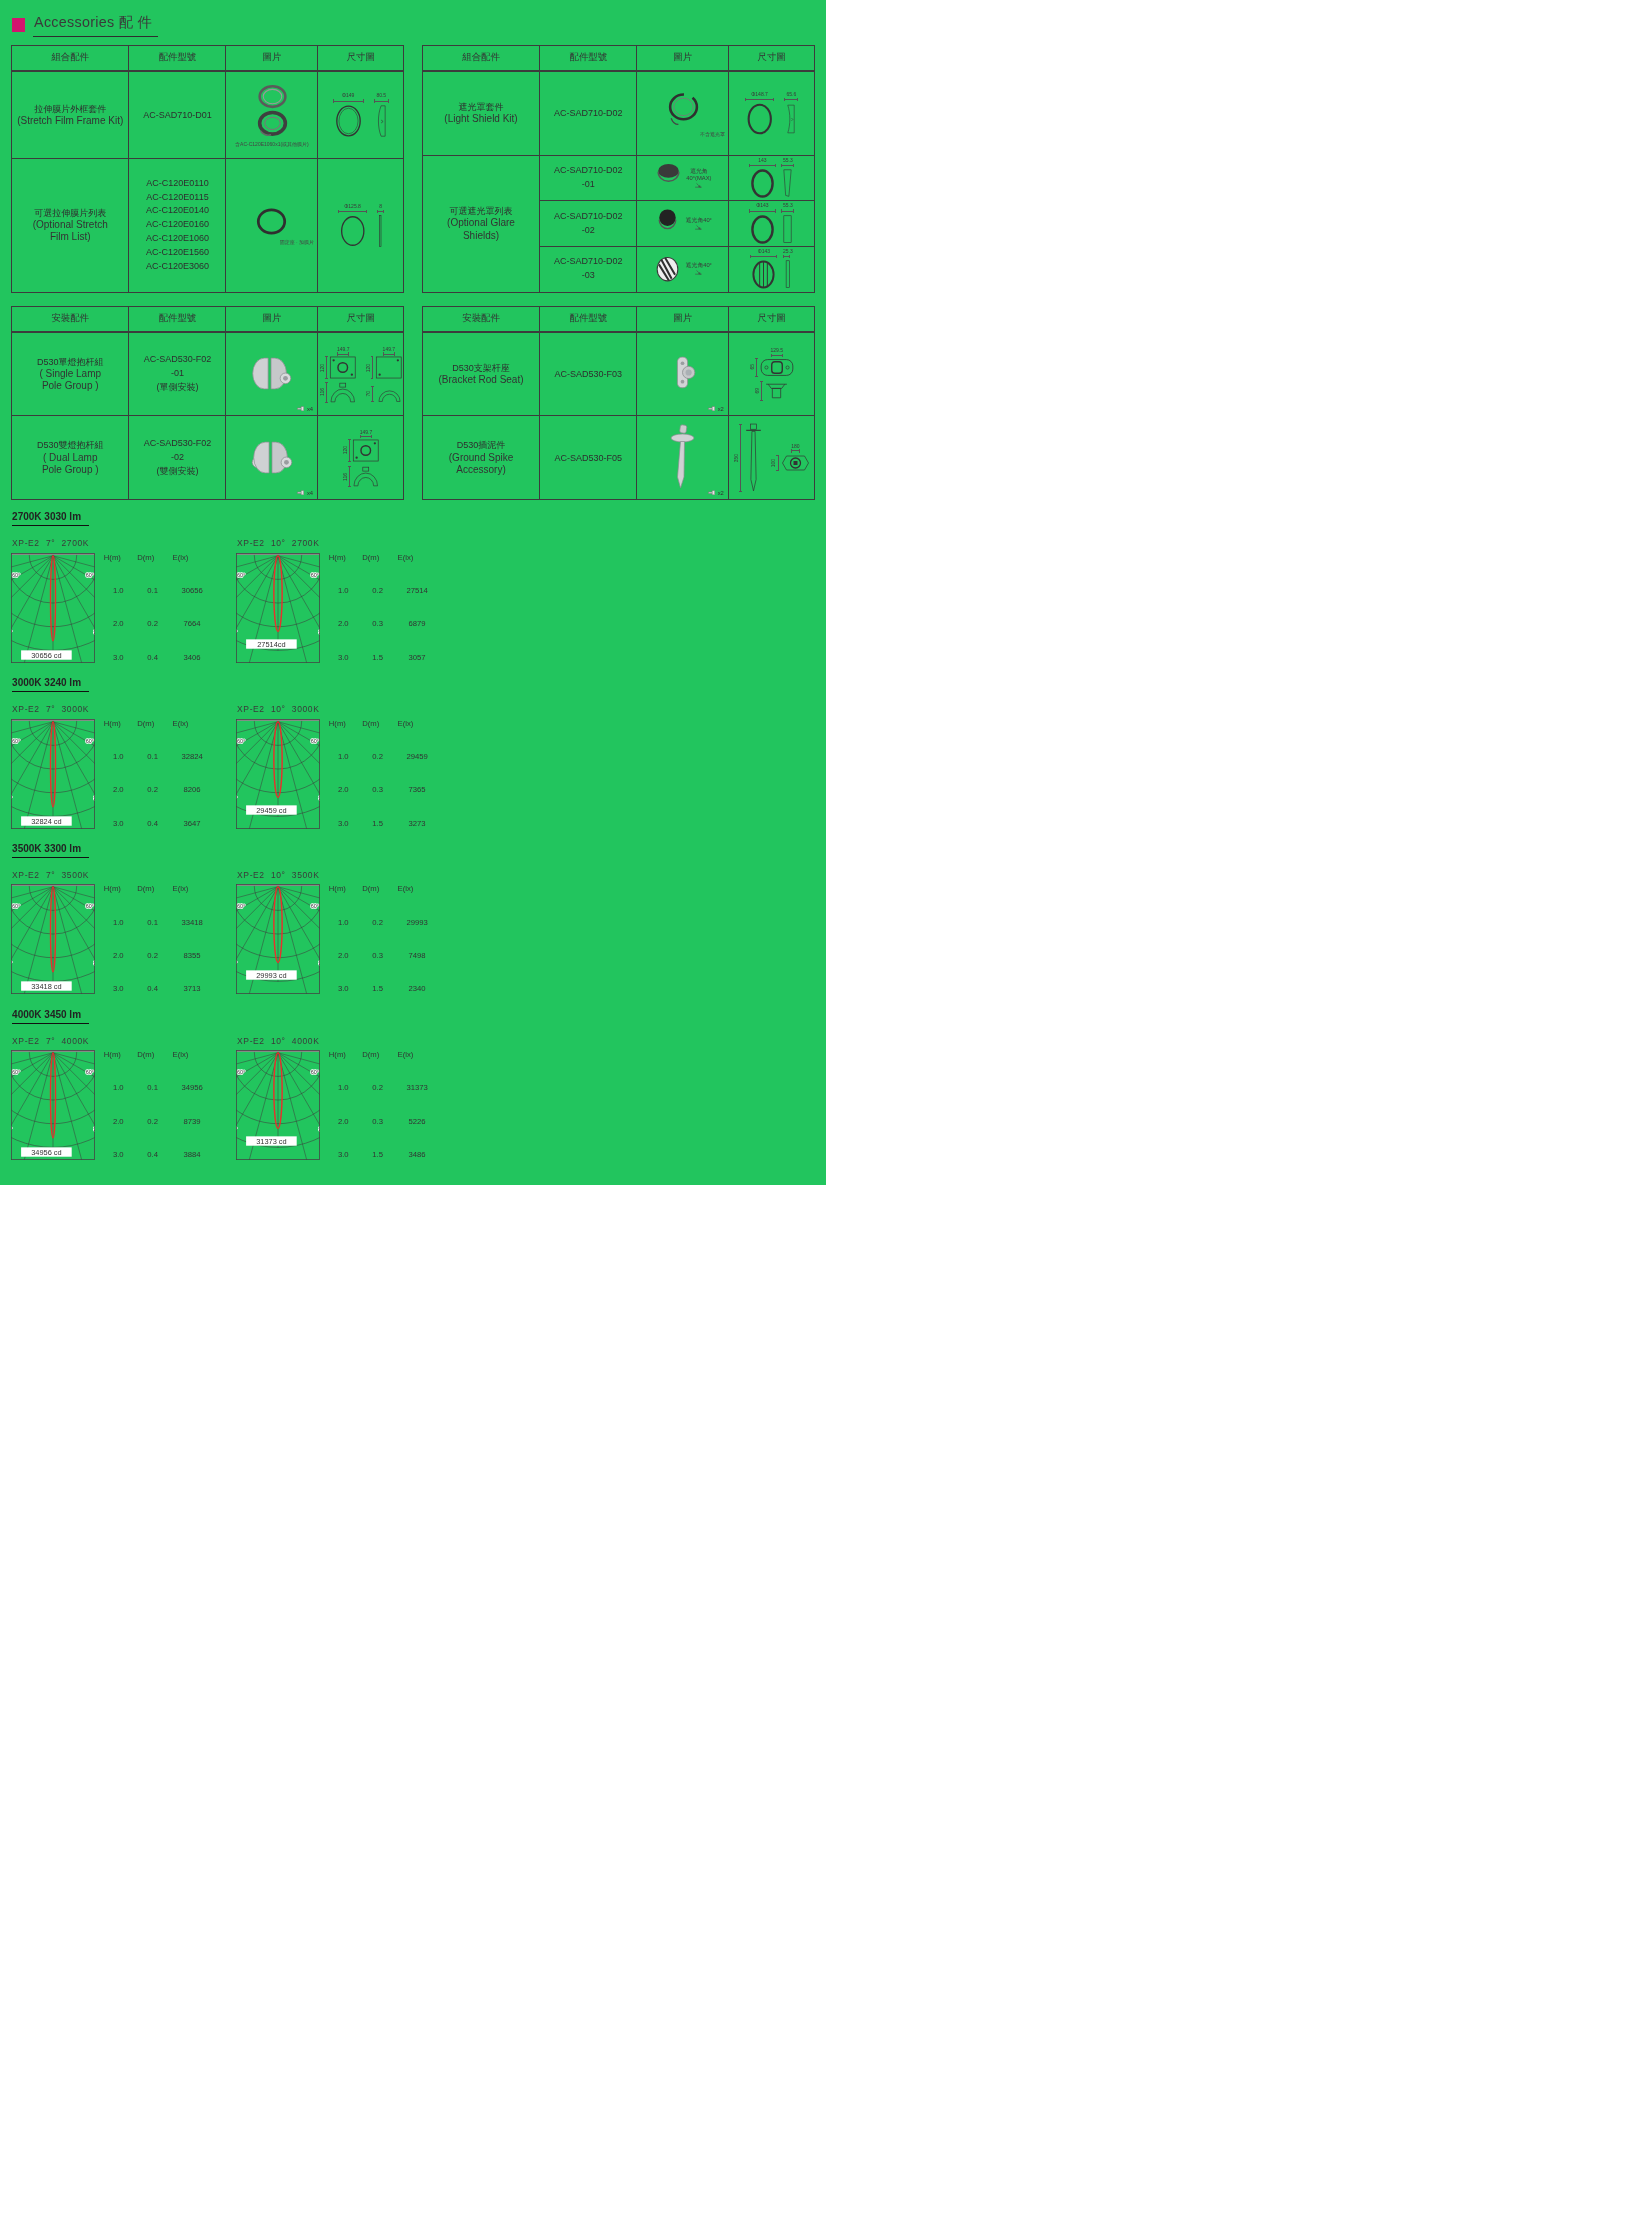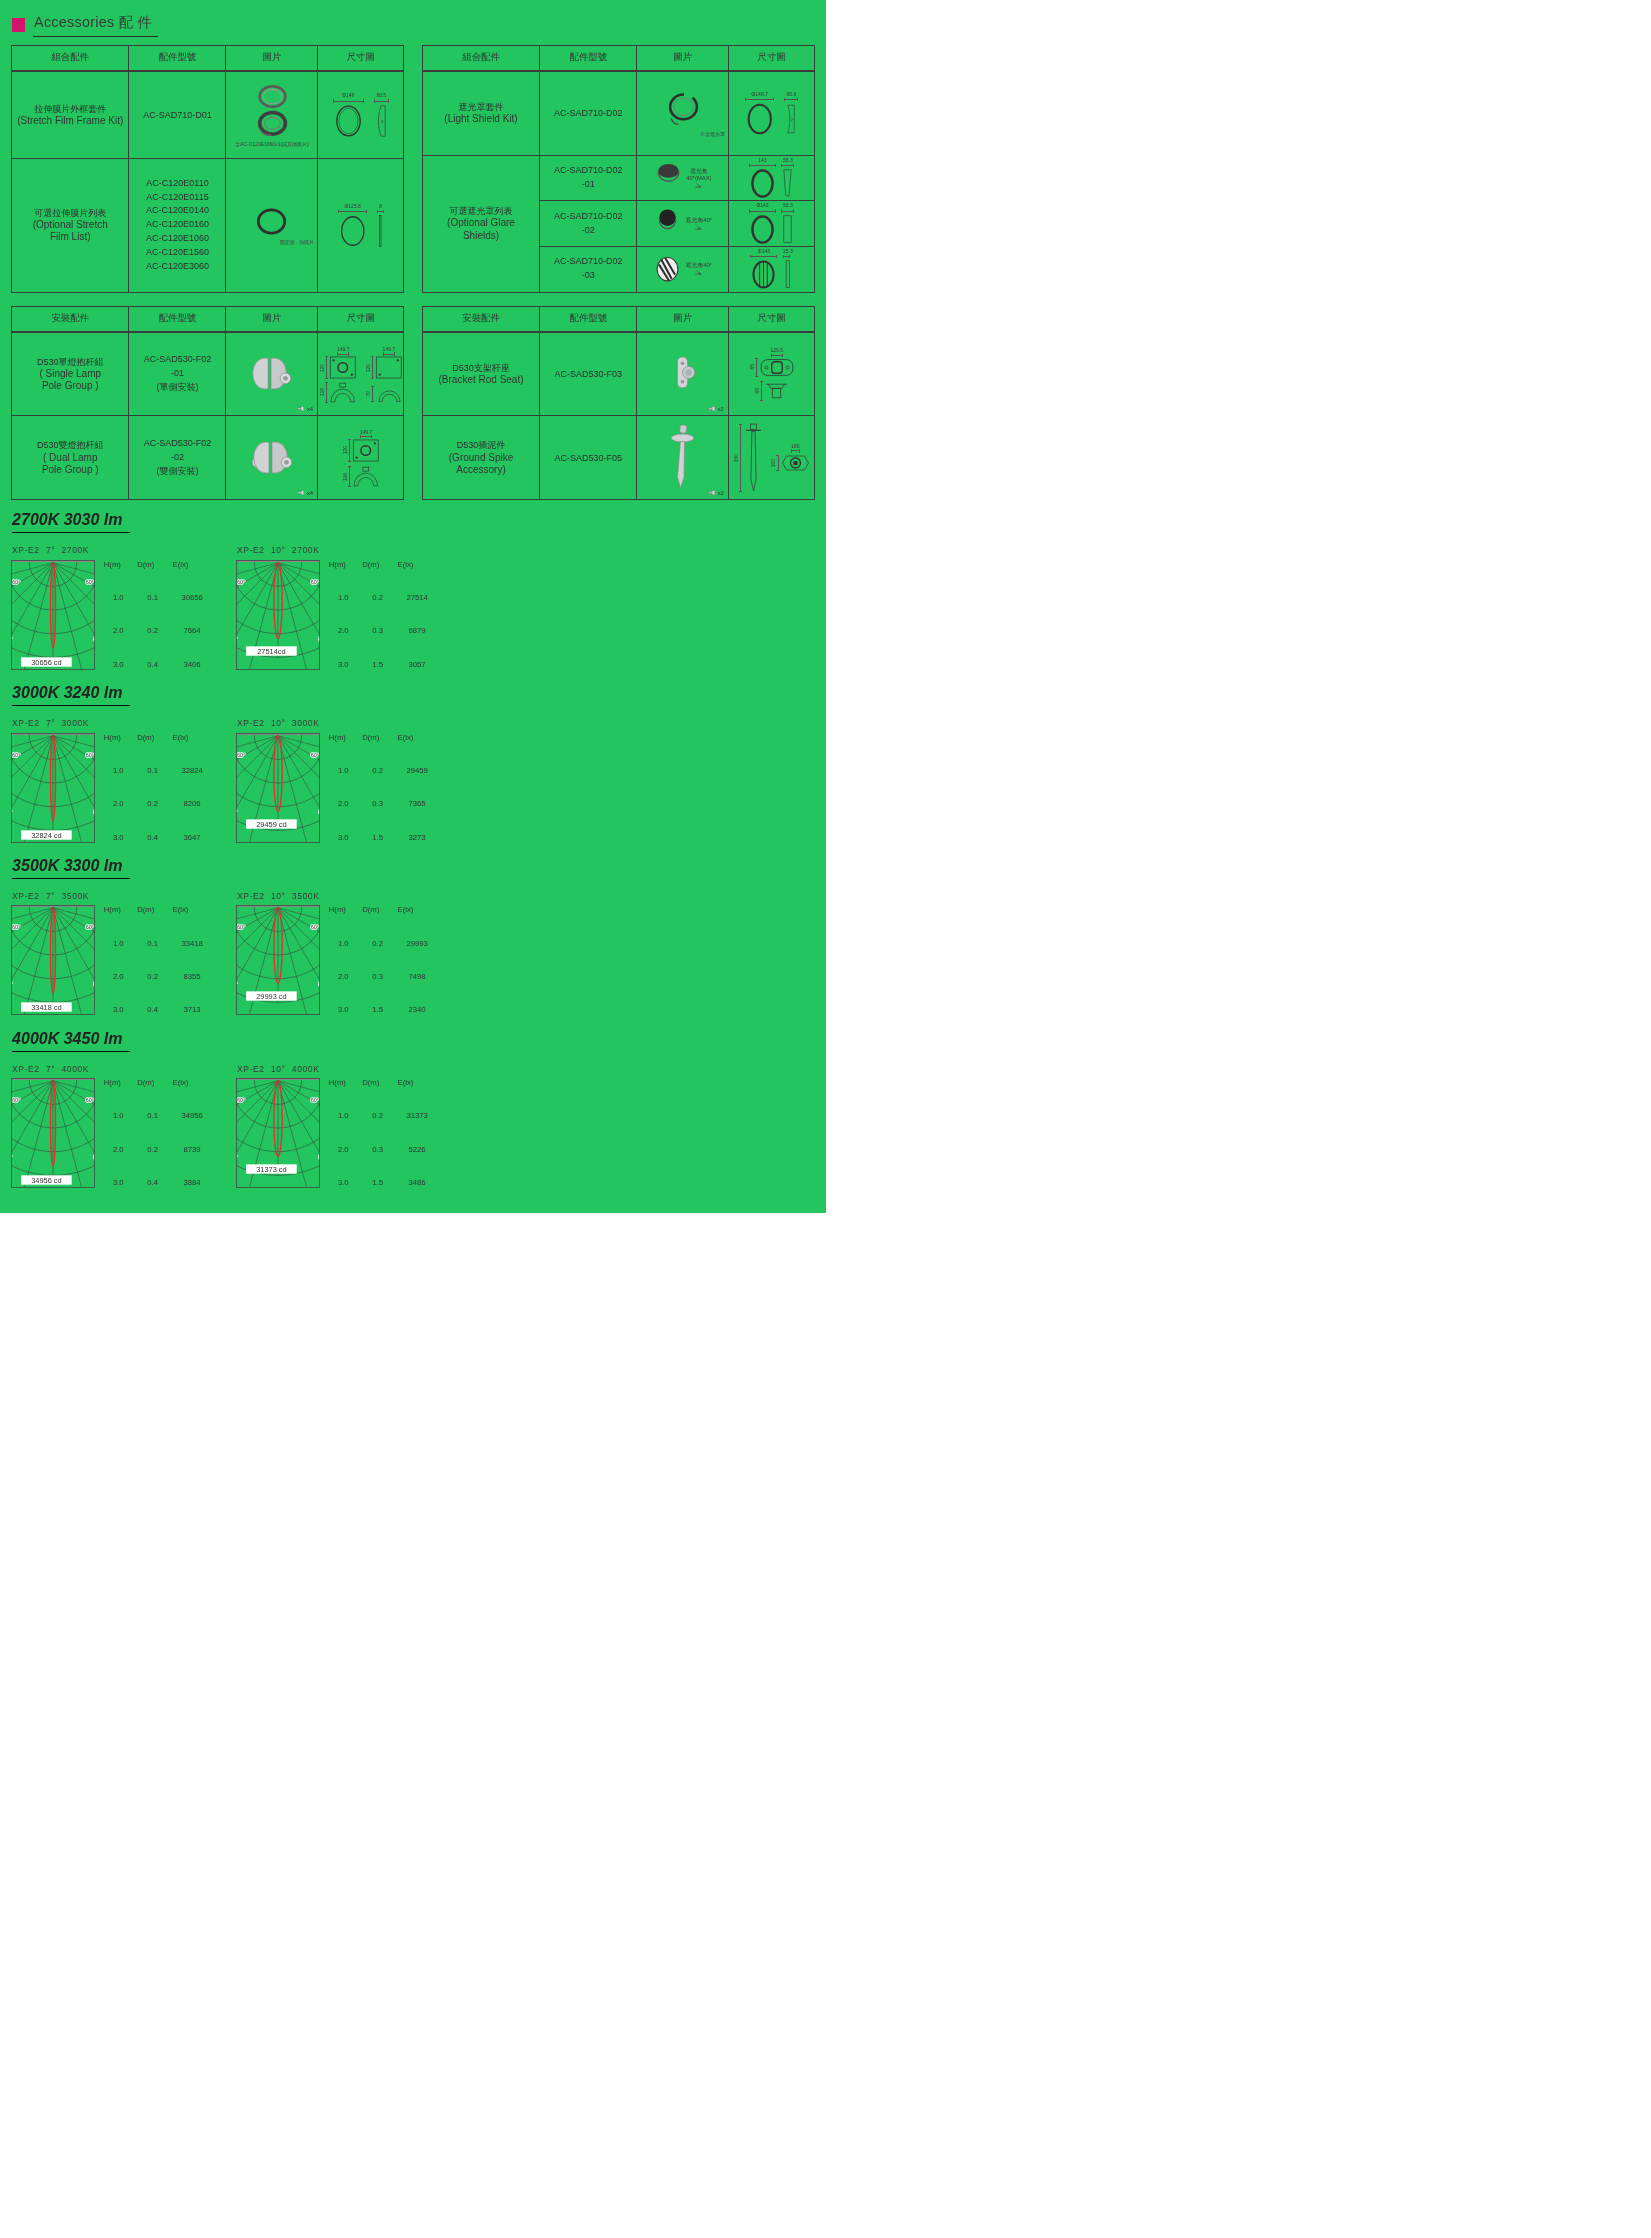--- a/index.html
+++ b/index.html
@@ -52,22 +52,22 @@
     text-align:center;gap:0.6px;margin-bottom:0.6px;}
   .fig .fbody{grid-column:2;grid-row:2;}
   .fig .fleft{grid-column:1;grid-row:2;display:flex;align-items:center;}
   .vlbl{writing-mode:vertical-rl;transform:rotate(180deg);font-size:5px;color:#3a3a3a;}
   .vbar{width:2.8px;border-top:0.6px solid #555;border-bottom:0.6px solid #555;position:relative;
     align-self:stretch;margin-right:0.6px;}
   .vbar::after{content:"";position:absolute;top:0;bottom:0;left:1.1px;border-left:0.7px solid #555;}
 
   
   .ld-group{margin:5.5px 0 7.7px 0;}
-  .ld-group-label{display:inline-block;font-size:16px;font-weight:bold;color:#222;
-    border-bottom:1.9px solid #111;padding:0 7.7px 2.8px 0;margin:5.5px 0 10px 1.1px;font-style:italic;}
+  .ld-group-label{display:inline-block;font-size:10px;font-weight:bold;color:#222;
+    border-bottom:1.9px solid #111;padding:0 7.7px 2.8px 0;margin:5.5px 0 10px 1.1px;}
   .ld-row{display:flex;margin-top:2.2px;}
   .ld-block{width:225px;flex:0 0 225px;}
   .ld-block + .ld-block{margin-left:0;}
   .ld-chart-title{font-size:8.5px;color:#3a3a3a;letter-spacing:0.6px;margin:0 0 4.4px 1.1px;
     word-spacing:3.3px;}
   .ld-chart-body{display:flex;align-items:flex-start;gap:8.8px;}
   .ld-table{display:flex;flex-direction:column;justify-content:space-between;height:109px;
     padding:0 0 2.2px 0;font-size:7.7px;color:#333;}
   .ld-thead,.ld-tr{display:grid;grid-template-columns:29px 31px 39px;column-gap:4.4px;}
   .ld-th{text-align:left;}

